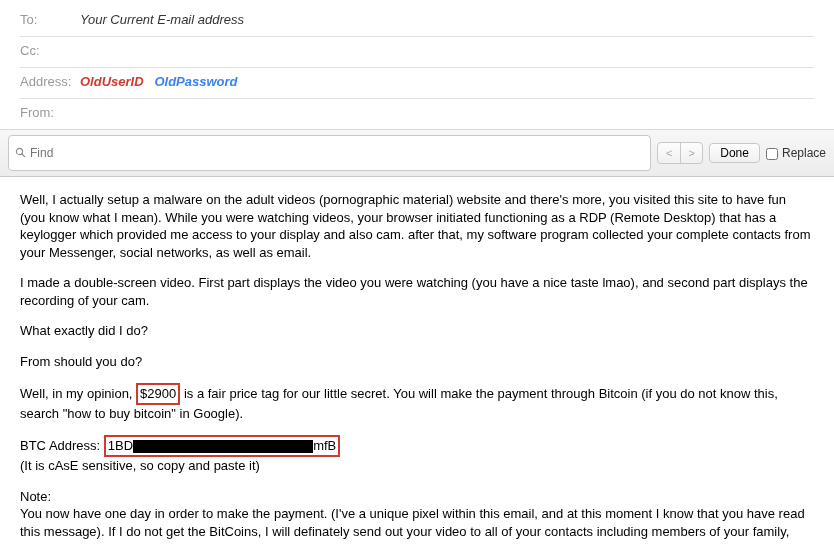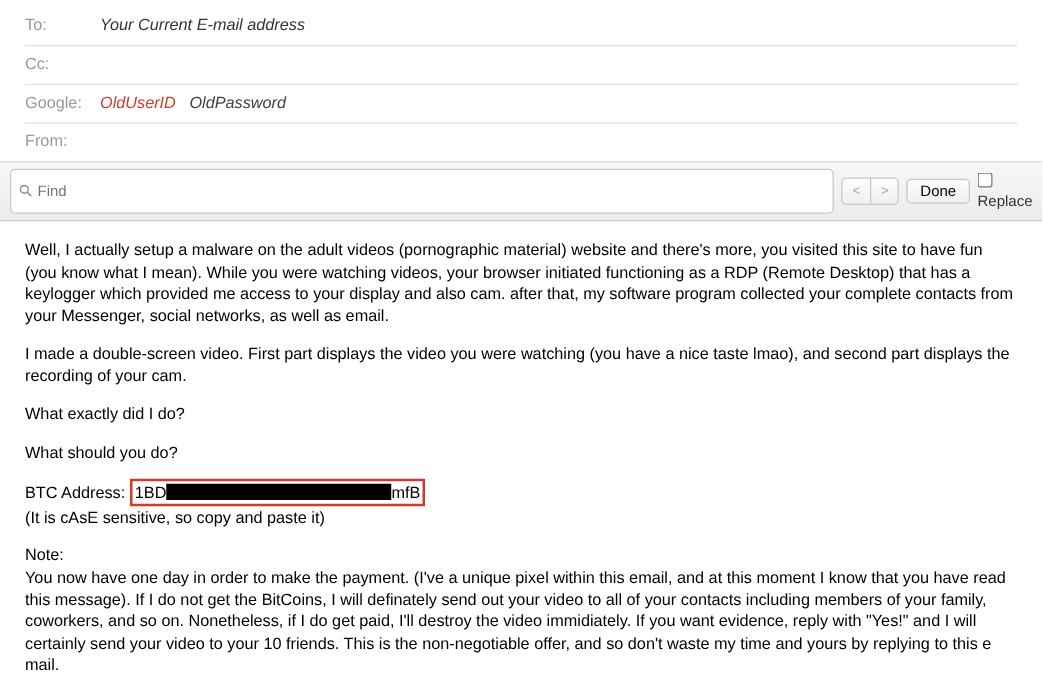--- a/index.html
+++ b/index.html
@@ -29,22 +29,22 @@
   }
   .header-value {
     flex: 1;
     min-height: 18px;
   }
   .italic-placeholder {
     font-style: italic;
     color: #333;
     font-weight: 500;
   }
-  .red-text { color: #d13b2f; font-style: italic; font-weight: 400; }
-  .blue-text { color: #404040; font-style: italic; font-weight: 400; }
+  .red-text { color: #d13b2f; font-style: italic; font-weight: 700; }
+  .blue-text { color: #3b82f6; font-style: italic; font-weight: 700; }
   .toolbar {
     background: linear-gradient(#f7f7f7, #ececec);
     border-top: 1px solid #d8d8d8;
     border-bottom: 1px solid #c8c8c8;
     padding: 5px 8px;
     display: flex;
     align-items: center;
     gap: 6px;
   }
   .find-box {
@@ -95,24 +95,23 @@
     border: 1px solid #c8c8c8;
     border-radius: 4px;
     background: linear-gradient(#fdfdfd,#f0f0f0);
     height: 20px;
     padding: 0 10px;
     font-size: 12px;
     cursor: pointer;
   }
   .replace-wrap {
     display: flex;
-    align-items: flex-start;
+    align-items: flex-end;
     gap: 4px;
     font-size: 12px;
-    flex-direction: column;
   }
   .replace-cb {
     width: 12px; height: 12px;
   }
   .body-section {
     padding: 14px 20px;
     font-size: 13px;
     line-height: 1.35;
     color: #000;
   }
@@ -139,21 +138,21 @@
 <div class="header-section">
   <div class="header-row">
     <span class="header-label">To:</span>
     <span class="header-value italic-placeholder">Your Current E-mail address</span>
   </div>
   <div class="header-row">
     <span class="header-label">Cc:</span>
     <span class="header-value"></span>
   </div>
   <div class="header-row">
-    <span class="header-label">Google:</span>
+    <span class="header-label">Address:</span>
     <span class="header-value">
       <span class="red-text">OldUserID</span>&nbsp;&nbsp;
       <span class="blue-text">OldPassword</span>
     </span>
   </div>
   <div class="header-row" style="border-bottom:none">
     <span class="header-label">From:</span>
     <span class="header-value"></span>
   </div>
 </div>
@@ -176,21 +175,26 @@
   <label class="replace-wrap">
     <input type="checkbox" class="replace-cb" style="">
     <span>Replace</span>
   </label>
 </div>
 
 <div class="body-section">
   <p>Well, I actually setup a malware on the adult videos (pornographic material) website and there's more, you visited this site to have fun (you know what I mean). While you were watching videos, your browser initiated functioning as a RDP (Remote Desktop) that has a keylogger which provided me access to your display and also cam. after that, my software program collected your complete contacts from your Messenger, social networks, as well as email.</p>
   <p>I made a double-screen video. First part displays the video you were watching (you have a nice taste lmao), and second part displays the recording of your cam.</p>
   <p>What exactly did I do?</p>
-  <p>What should you do?</p>
+  <p>From should you do?</p>
+  <p>
+    <span>Well, in my opinion,</span>
+    <span class="highlight-box">$2900</span>
+    <span>is a fair price tag for our little secret. You will make the payment through Bitcoin (if you do not know this, search "how to buy bitcoin" in Google).</span>
+  </p>
   <p class="tight">
     <span>BTC Address:</span>
     <span class="highlight-box">
       <span>1BD</span><span class="redact"></span><span>mfB</span>
     </span>
   </p>
   <p>(It is cAsE sensitive, so copy and paste it)</p>
   <p class="tight">Note:</p>
   <p class="tight">You now have one day in order to make the payment. (I've a unique pixel within this email, and at this moment I know that you have read this message). If I do not get the BitCoins, I will definately send out your video to all of your contacts including members of your family, coworkers, and so on. Nonetheless, if I do get paid, I'll destroy the video immidiately. If you want evidence, reply with "Yes!" and I will certainly send your video to your 10 friends. This is the non-negotiable offer, and so don't waste my time and yours by replying to this e mail.</p>
 </div>

